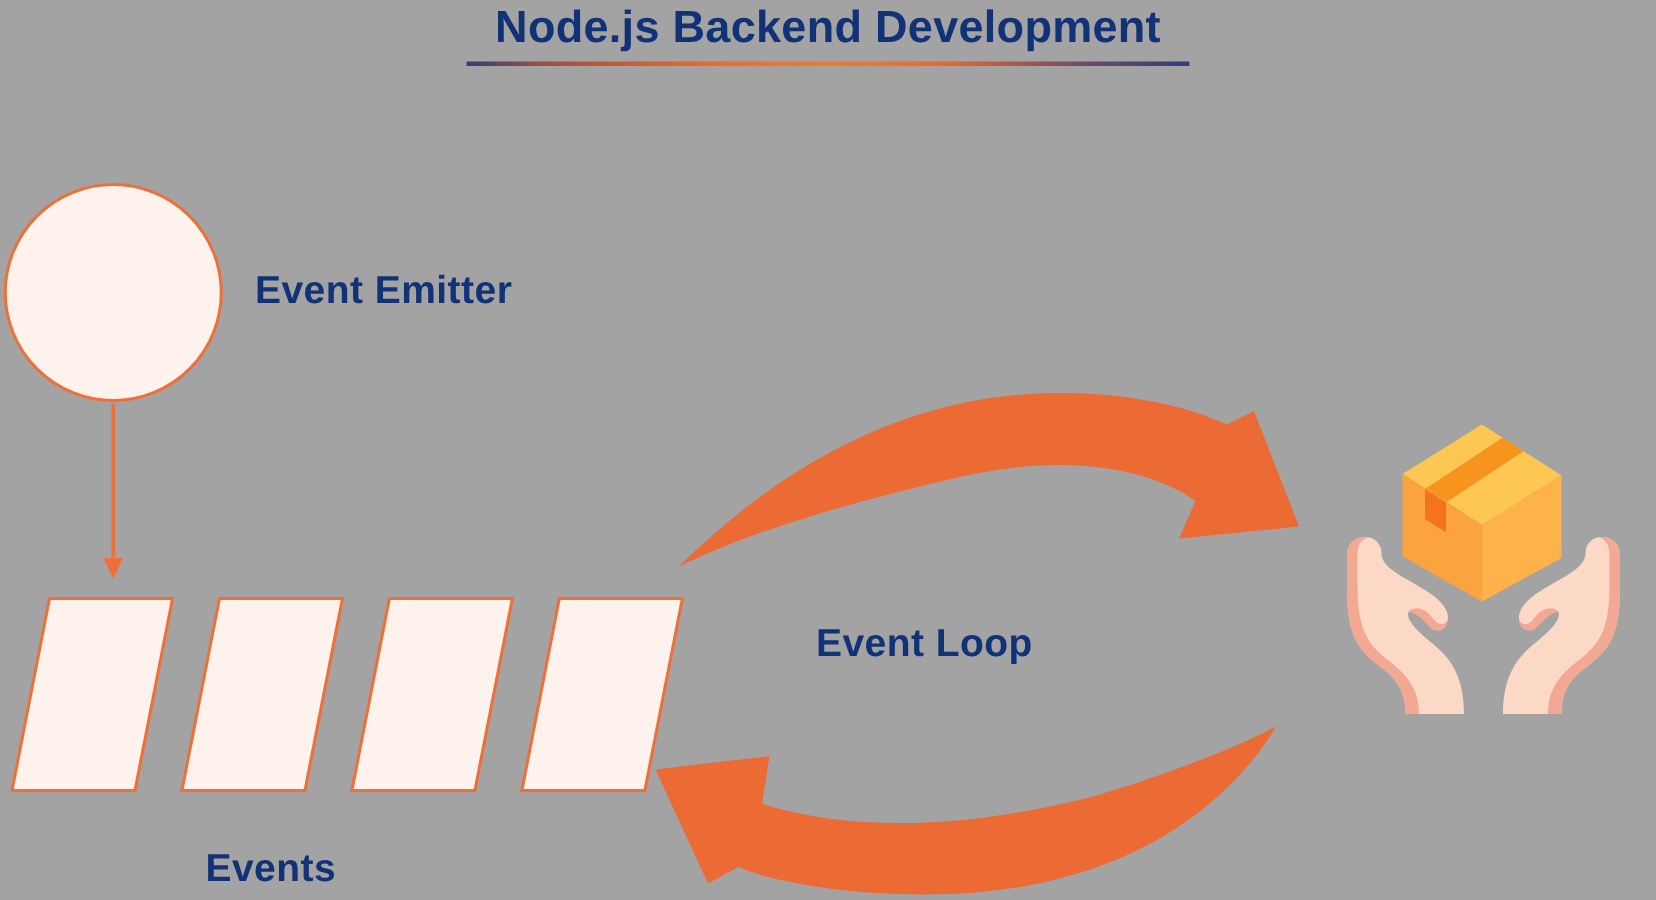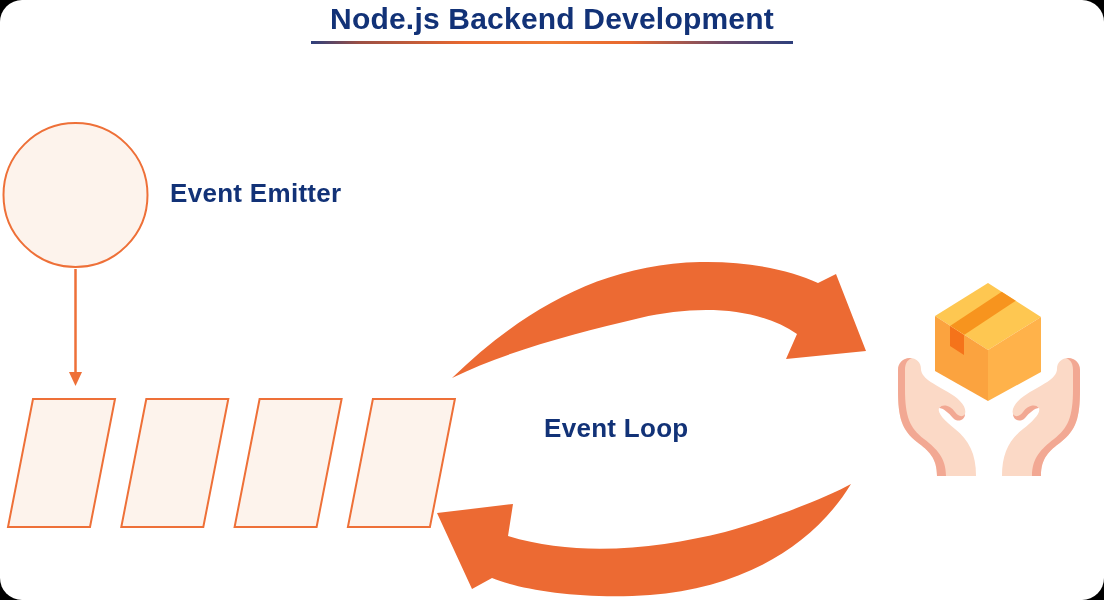--- a/index.html
+++ b/index.html
@@ -18,21 +18,21 @@
   }
   .title-underline{
     position:absolute;top:41px;left:50%;transform:translateX(-50%);
     width:482px;height:3px;
     background:linear-gradient(90deg,#2d3f7c 0%,#9b4f44 10%,#e8682f 32%,#ef7a33 50%,#e8682f 66%,#6d4a68 86%,#2d3f7c 100%);
   }
 </style>
 </head>
 <body>
 
-<div class="stage" style="background: #ffffff; border-radius: 22px;">
+<div class="stage" style="background: #a3a3a3;">
 
   <div class="title" style="color: rgb(18, 50, 119);">Node.js Backend Development</div>
   <div class="title-underline"></div>
 
   <svg class="scene" viewBox="0 0 1104 600">
 
     <circle cx="75.5" cy="195" r="72" stroke-width="2" fill="#FDF3EC" stroke="#EE7038"></circle>
 
     <g>
       <line x1="75.5" y1="269" x2="75.5" y2="374" stroke-width="2.5" stroke="#EE7038"></line>
@@ -91,14 +91,15 @@
         <polygon points="95,78 148,45 148,100 95,129" fill="#FFB24A"></polygon>
         <polygon points="57,54 71,63 71,83 57,74" fill="#F5731A"></polygon>
       </g>
     </g>
   </svg>
 
   <div class="label" style="left: 170px; top: 180px; color: rgb(18, 50, 119);">Event Emitter</div>
 
   <div class="label" style="left: 544px; top: 415px; color: rgb(18, 50, 119);">Event Loop</div>
 
+  <div class="label" style="left: 137px; top: 565px; color: rgb(18, 50, 119);">Events</div>
 
 </div>
 
 </body></html>

